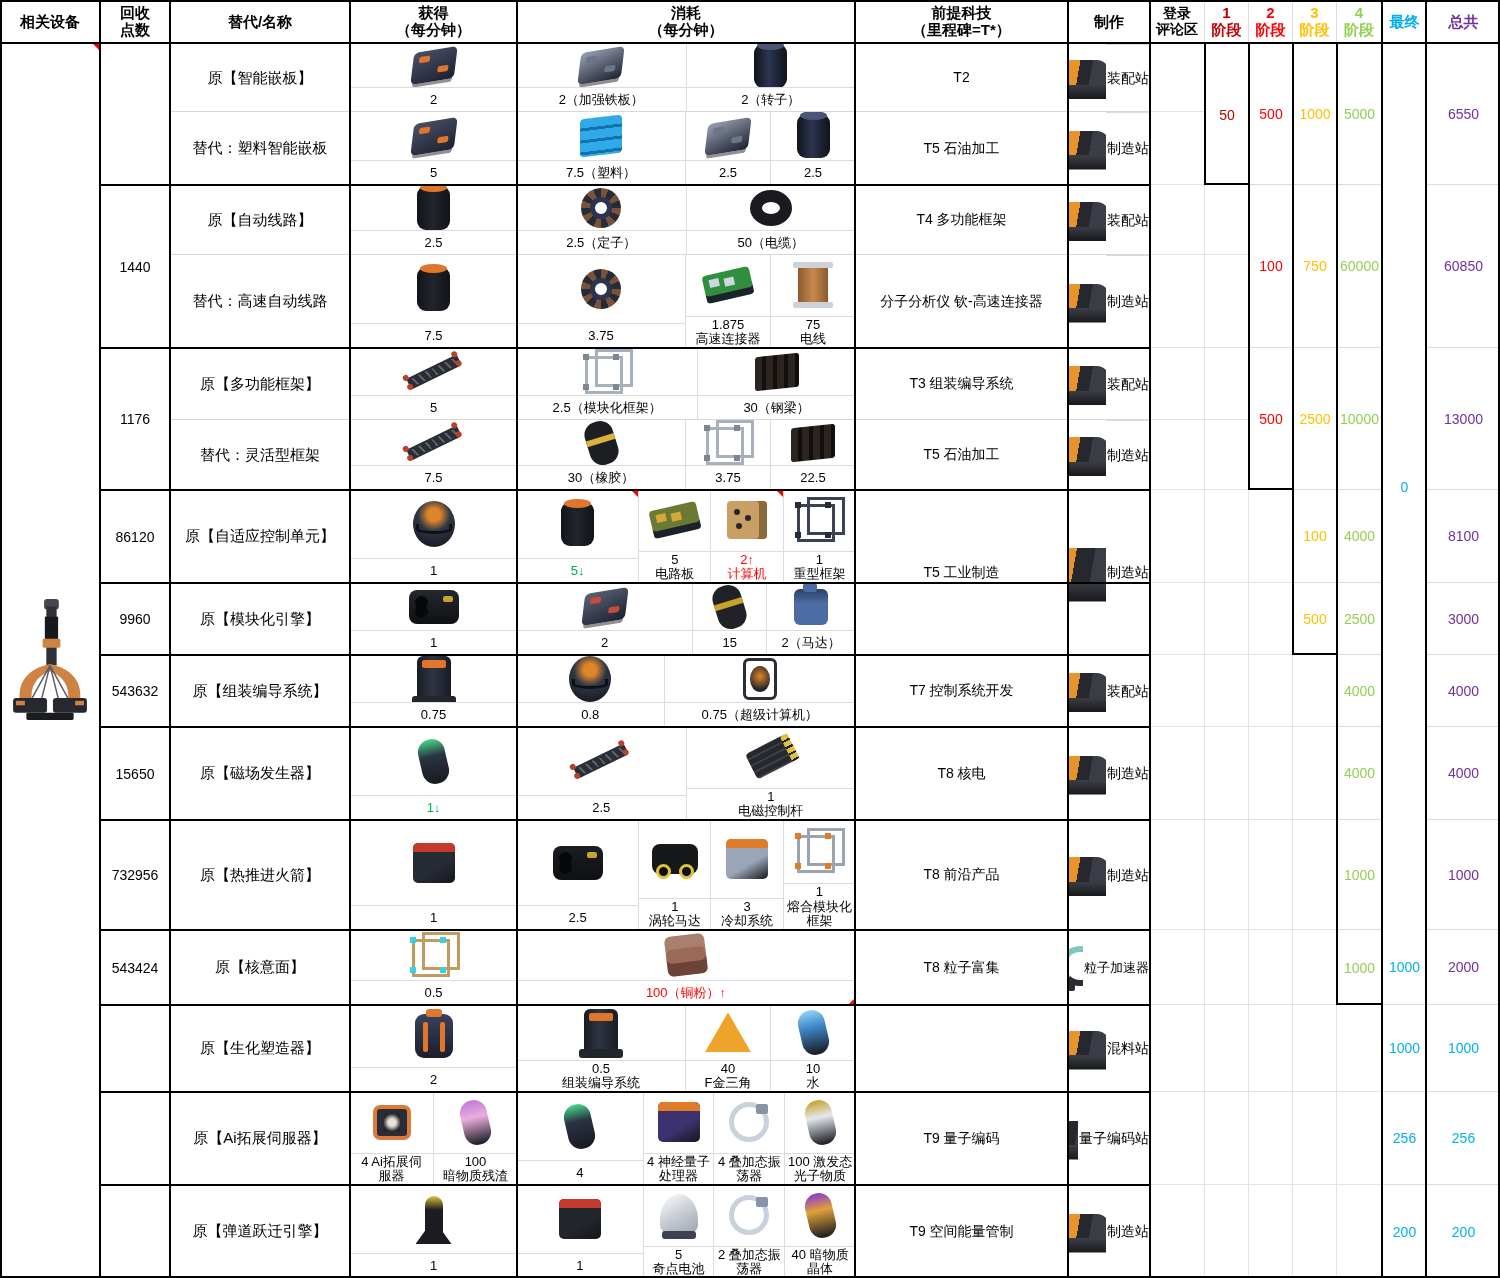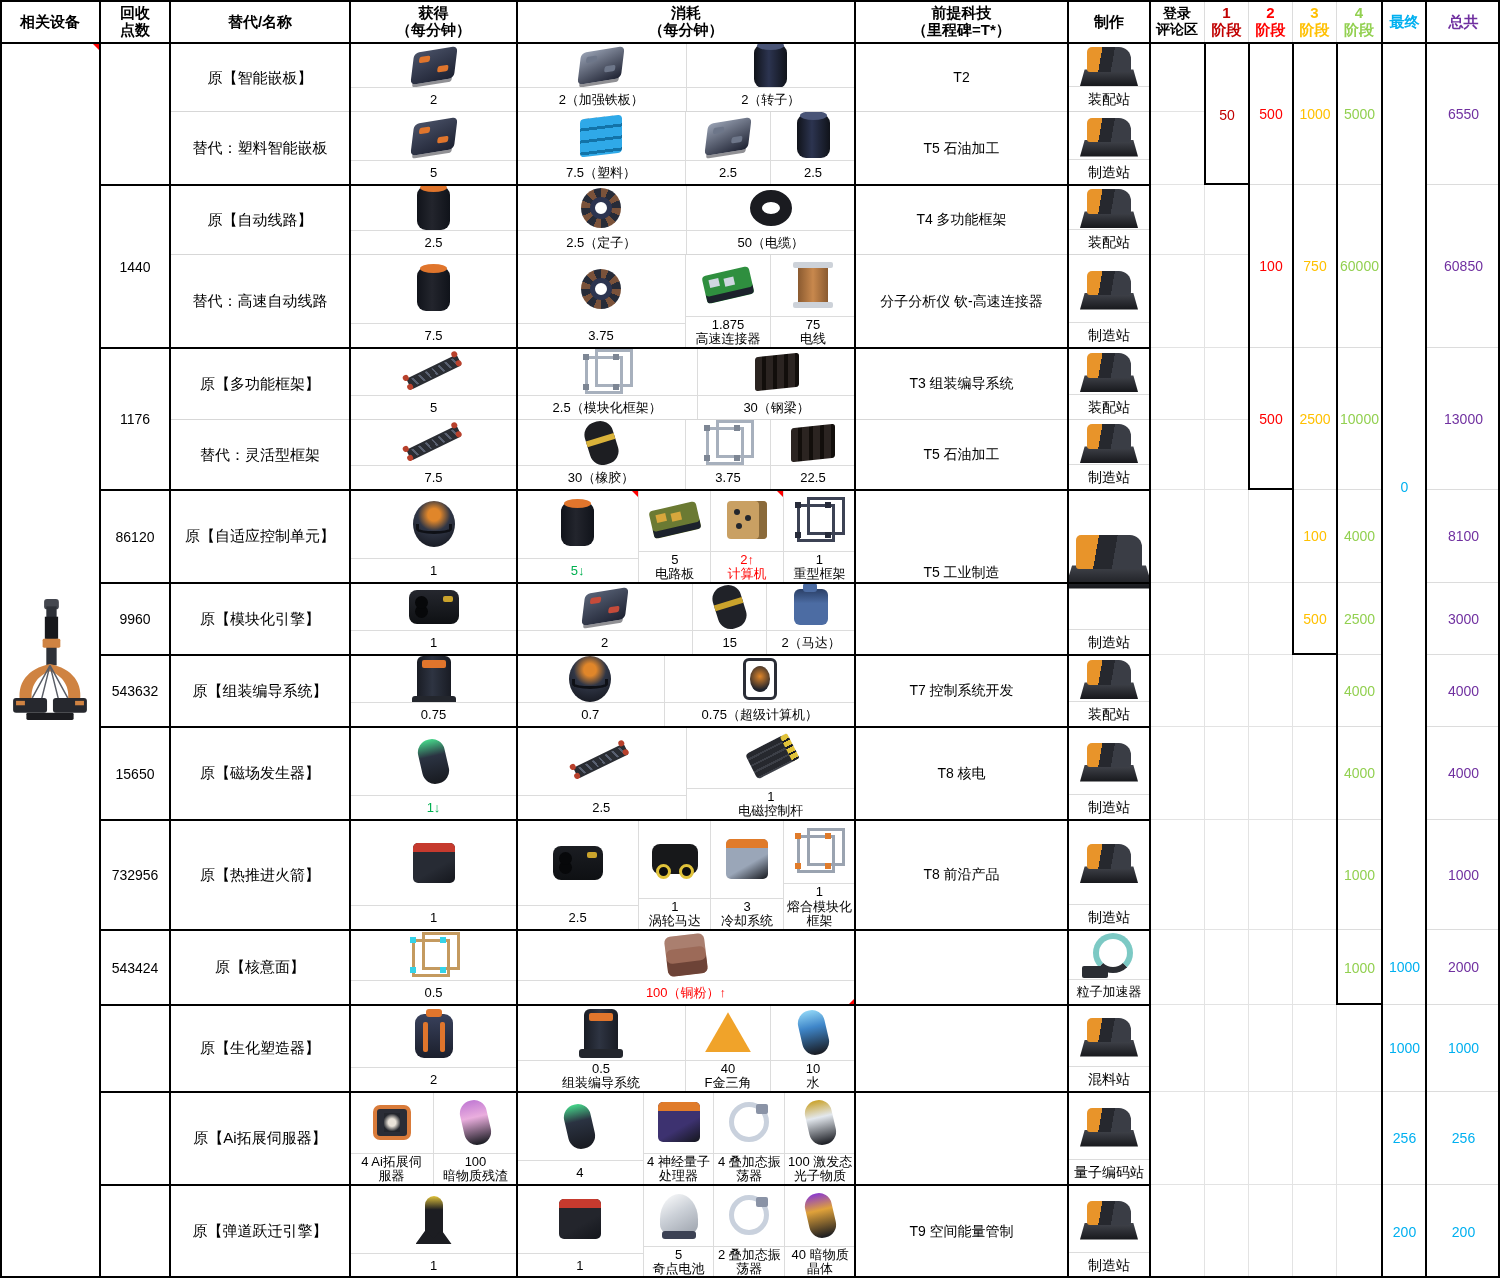--- a/index.html
+++ b/index.html
@@ -15,21 +15,21 @@
 .tot{font-size:14px;}
 .red1{color:#C00000}.red2{color:#FF0000}.org{color:#FFC000}.grn{color:#92D050}.cyn{color:#00B0F0}.pur{color:#7030A0}
 .ng{color:#00B050}.nr{color:#FF0000}
 .thin-b{border-bottom:1px solid #dcdcdc}.thin-r{border-right:1px solid #dcdcdc}
 .eg{border-right:1px solid #e3e3e3;border-bottom:1px solid #e3e3e3;display:block}
 .itemcell{display:flex;align-items:stretch;padding:0;white-space:normal;}
 .sub{flex:1;display:flex;flex-direction:column;min-width:0;position:relative;}
 .sub+.sub{border-left:1px solid #dcdcdc;}
 .ia{flex:1;display:flex;align-items:center;justify-content:center;overflow:hidden;}
 .nm{border-top:1px solid #dcdcdc;display:flex;align-items:center;justify-content:center;font-size:13px;line-height:1.13;white-space:pre-line;min-height:22px;padding:1px 1px;text-align:center;}
-.stc{display:flex;flex-direction:column;align-items:stretch;padding:0;white-space:normal;}
+.stc{display:flex;align-items:stretch;padding:0;white-space:normal;}
 .stl{font-size:14px;min-height:23px;}
 
 .cm{position:absolute;top:0;right:0;width:0;height:0;border-left:7px solid transparent;border-top:7px solid #f00;z-index:3;}
 .cmb{position:absolute;bottom:0;right:0;width:0;height:0;border-left:7px solid transparent;border-bottom:7px solid #f00;z-index:3;}
 
 .vl{position:absolute;width:2px;background:#000;z-index:6;pointer-events:none;}
 .hl{position:absolute;height:2px;background:#000;z-index:6;pointer-events:none;}
 .tl{position:absolute;height:1px;background:#d7d7d7;z-index:5;pointer-events:none;}
 .bx{position:absolute;border:2.5px solid #000;box-sizing:border-box;z-index:7;pointer-events:none;}
 
@@ -456,21 +456,21 @@
           <span class="ic ic-motor" style="--c1: #4c6ca3; --c2: #2a3f66;"></span>
         </div>
         <div class="nm">2（马达）</div>
       </div>
   </div>
   <div class="c itemcell" style="grid-area:10/5">
     <div class="sub">
         <div class="ia">
           <span class="ic ic-orb" style="--c1: #303646; --c2: #e0862a;"></span>
         </div>
-        <div class="nm">0.7</div>
+        <div class="nm">0.8</div>
       </div>
     <div class="sub" style="flex:1.3">
         <div class="ia">
           <span class="ic ic-cage" style="--c1: #2a2d36; --c2: #e0862a;"></span>
         </div>
         <div class="nm">0.75（超级计算机）</div>
       </div>
   </div>
   <div class="c itemcell" style="grid-area:11/5">
     <div class="sub">
@@ -611,20 +611,22 @@
   <div class="c tech" style="grid-area:2/6">T2</div>
   <div class="c tech" style="grid-area:3/6">T5 石油加工</div>
   <div class="c tech" style="grid-area:4/6">T4 多功能框架</div>
   <div class="c tech" style="grid-area:5/6">分子分析仪 钦-高速连接器</div>
   <div class="c tech" style="grid-area:6/6">T3 组装编导系统</div>
   <div class="c tech" style="grid-area:7/6">T5 石油加工</div>
   <div class="c tech" style="grid-area:8/6/10/7">T5 工业制造</div>
   <div class="c tech" style="grid-area:10/6">T7 控制系统开发</div>
   <div class="c tech" style="grid-area:11/6">T8 核电</div>
   <div class="c tech" style="grid-area:12/6">T8 前沿产品</div>
+  <div class="c tech" style="grid-area:13/6">T8 粒子富集</div>
+  <div class="c tech" style="grid-area:15/6">T9 量子编码</div>
   <div class="c tech" style="grid-area:16/6">T9 空间能量管制</div>
 
   <div class="c stc" style="grid-area:2/7">
       <div class="ia">
         <span class="ic ic-machine" style="--c1: #2b2d33; --c2: #e8942a;"></span>
       </div>
       <div class="nm stl">装配站</div>
     </div>
   <div class="c stc" style="grid-area:3/7">
       <div class="ia">

